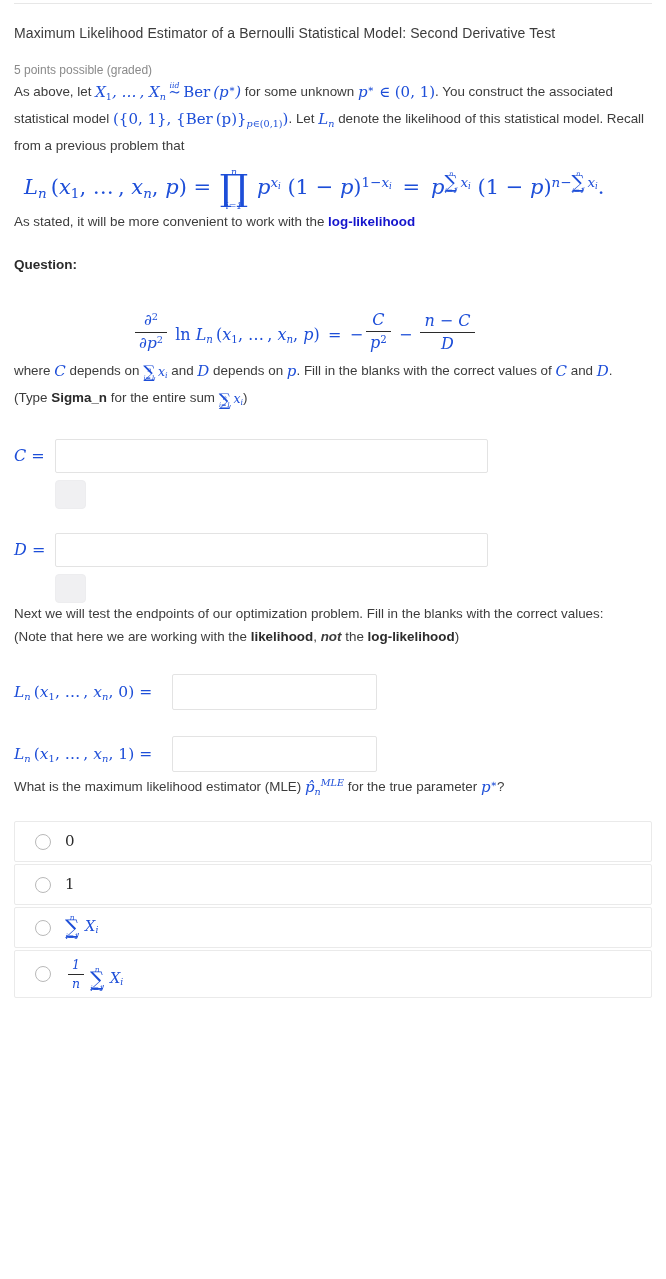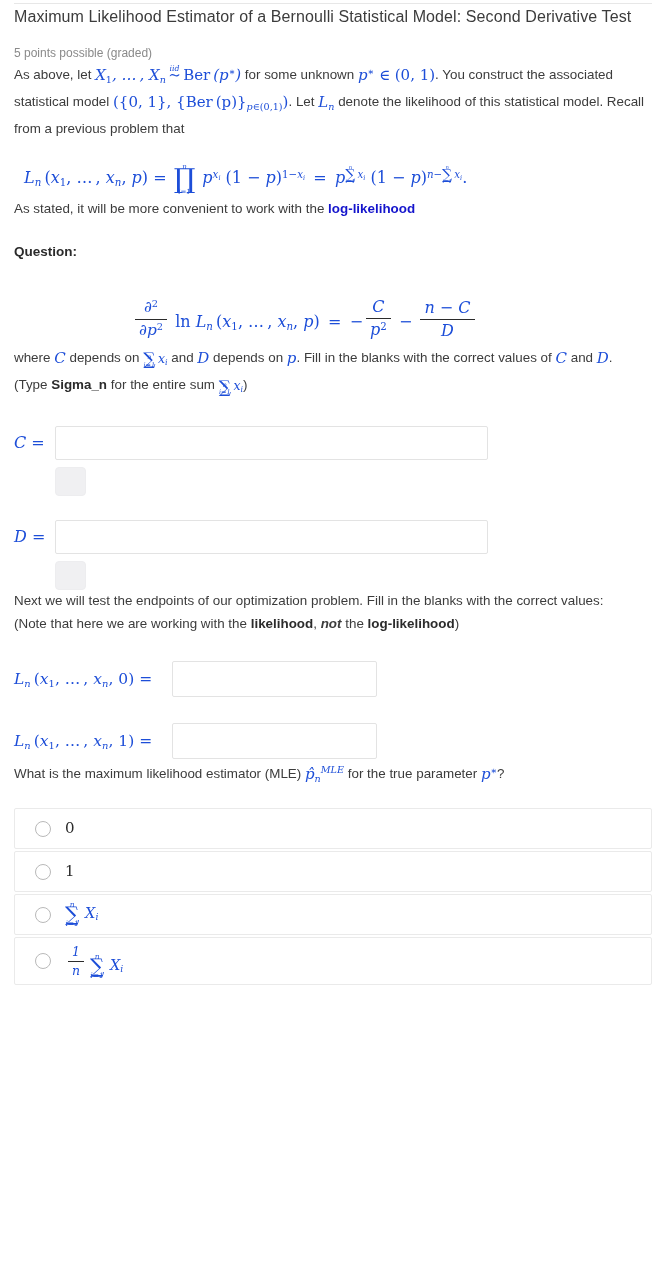--- a/index.html
+++ b/index.html
@@ -27,26 +27,26 @@
     height: 1px;
     background: #e7e7e7;
   }
   .content {
     padding: 0 14px;
     box-sizing: border-box;
   }
 
   
   h1.title {
-    font-size: 16px;
+    font-size: 14px;
     line-height: 29px;
     font-weight: 400;
     color: #3c3c3c;
     margin: 0;
-    padding-top: 2px;
+    padding-top: 19px;
     letter-spacing: 0.1px;
   }
   .points {
     font-size: 12px;
     line-height: 16px;
     color: #8a8a8a;
     margin-top: 14px;
   }
   .section-label {
     font-size: 13.5px;
@@ -174,22 +174,22 @@
   .frac > .den {
     display: block;
     padding: 1px 4px 0 4px;
     line-height: 1.25;
   }
   .frac.small { font-size: 0.86em; vertical-align: -0.45em; }
 
   
   .eq-block {
     text-align: left;
-    font-size: 16px;
-    margin-top: 26px;
+    font-size: 21px;
+    margin-top: 15px;
     margin-bottom: 6px;
   }
   .eq-likelihood { padding-left: 10px; }
   .eq-second {
     margin-top: 38px;
     padding-left: 118px;
     font-size: 16px;
   }
 
   

